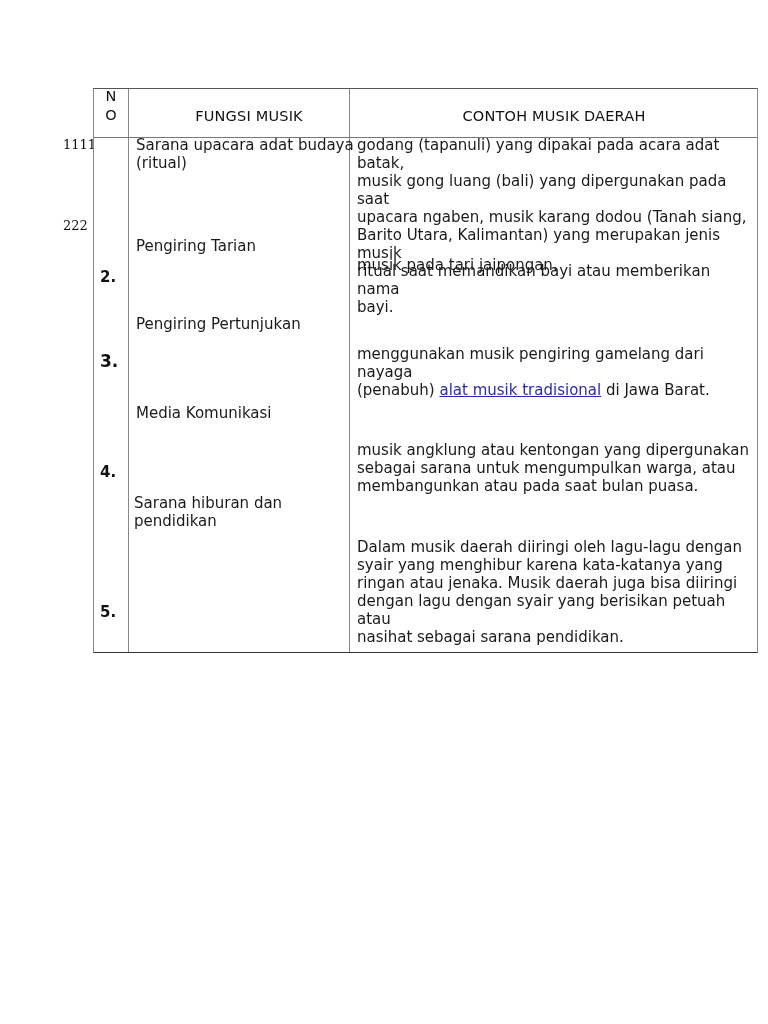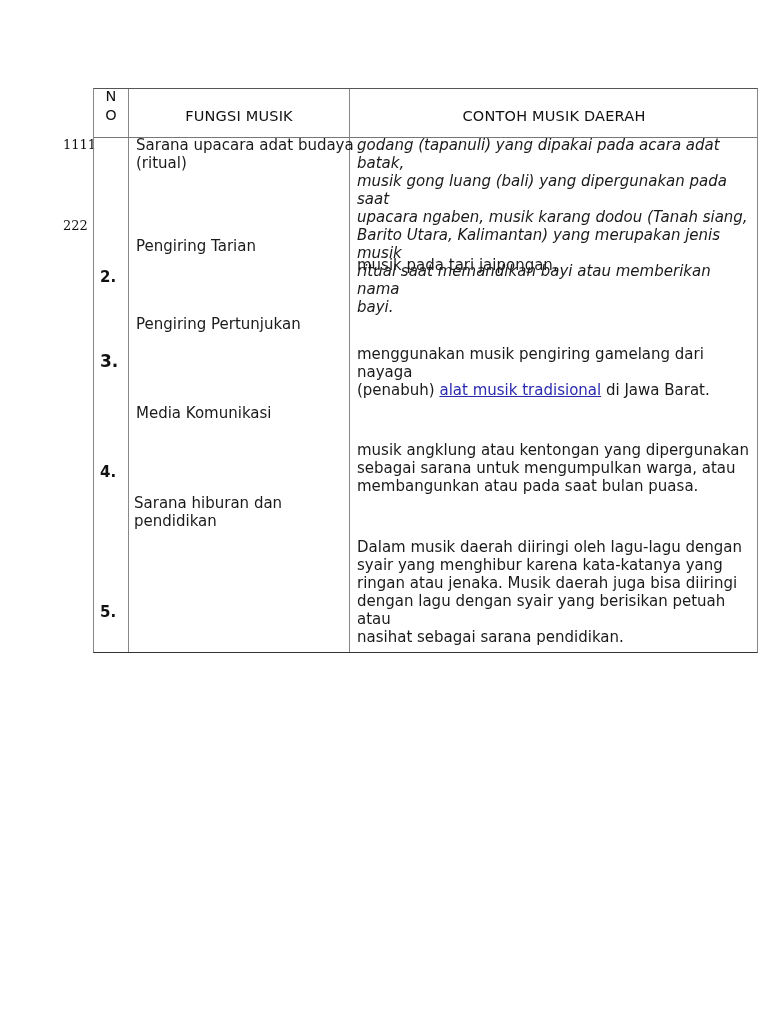--- a/index.html
+++ b/index.html
@@ -88,21 +88,21 @@
 
     <div class="vline" style="left:34px;"></div>
     <div class="vline" style="left:255px;"></div>
 
     <div class="hline" style="top:48px;"></div>
 
     <div class="hdr" style="left:0; width:34px; top:-2px; line-height:19px;">
       <div>N</div>
       <div>O</div>
     </div>
-    <div class="hdr" style="left:35px; width:220px; top:19px;">FUNGSI MUSIK</div>
+    <div class="hdr" style="left:45px; width:220px; top:19px;">FUNGSI MUSIK</div>
     <div class="hdr" style="left:256px; width:408px; top:19px;">CONTOH MUSIK DAERAH</div>
 
     <div class="num" style="left:6px; top:179px; font-size:15px;">2.</div>
     <div class="num" style="left:6px; top:262px; font-size:17px;">3.</div>
     <div class="num" style="left:6px; top:374px; font-size:15px;">4.</div>
     <div class="num" style="left:6px; top:514px; font-size:15px;">5.</div>
 
     <div class="cell-text" style="left:42px; top:47px;">
       <div>Sarana upacara adat budaya</div>
       <div>(ritual)</div>
@@ -114,21 +114,21 @@
       <div>Pengiring Pertunjukan</div>
     </div>
     <div class="cell-text" style="left:42px; top:315px;">
       <div>Media Komunikasi</div>
     </div>
     <div class="cell-text" style="left:40px; top:405px;">
       <div>Sarana hiburan dan</div>
       <div>pendidikan</div>
     </div>
 
-    <div class="cell-text" style="left:263px; top:47px;font-style:italic;">
+    <div class="cell-text" style="left:263px; top:47px;">
       <div>godang (tapanuli) yang dipakai pada acara adat batak,</div>
       <div>musik gong luang (bali) yang dipergunakan pada saat</div>
       <div>upacara ngaben, musik karang dodou (Tanah siang,</div>
       <div>Barito Utara, Kalimantan) yang merupakan jenis musik</div>
       <div>ritual saat memandikan bayi atau memberikan nama</div>
       <div>bayi.</div>
     </div>
     <div class="cell-text" style="left:263px; top:167px;">
       <div>musik pada tari jaipongan.</div>
     </div>

